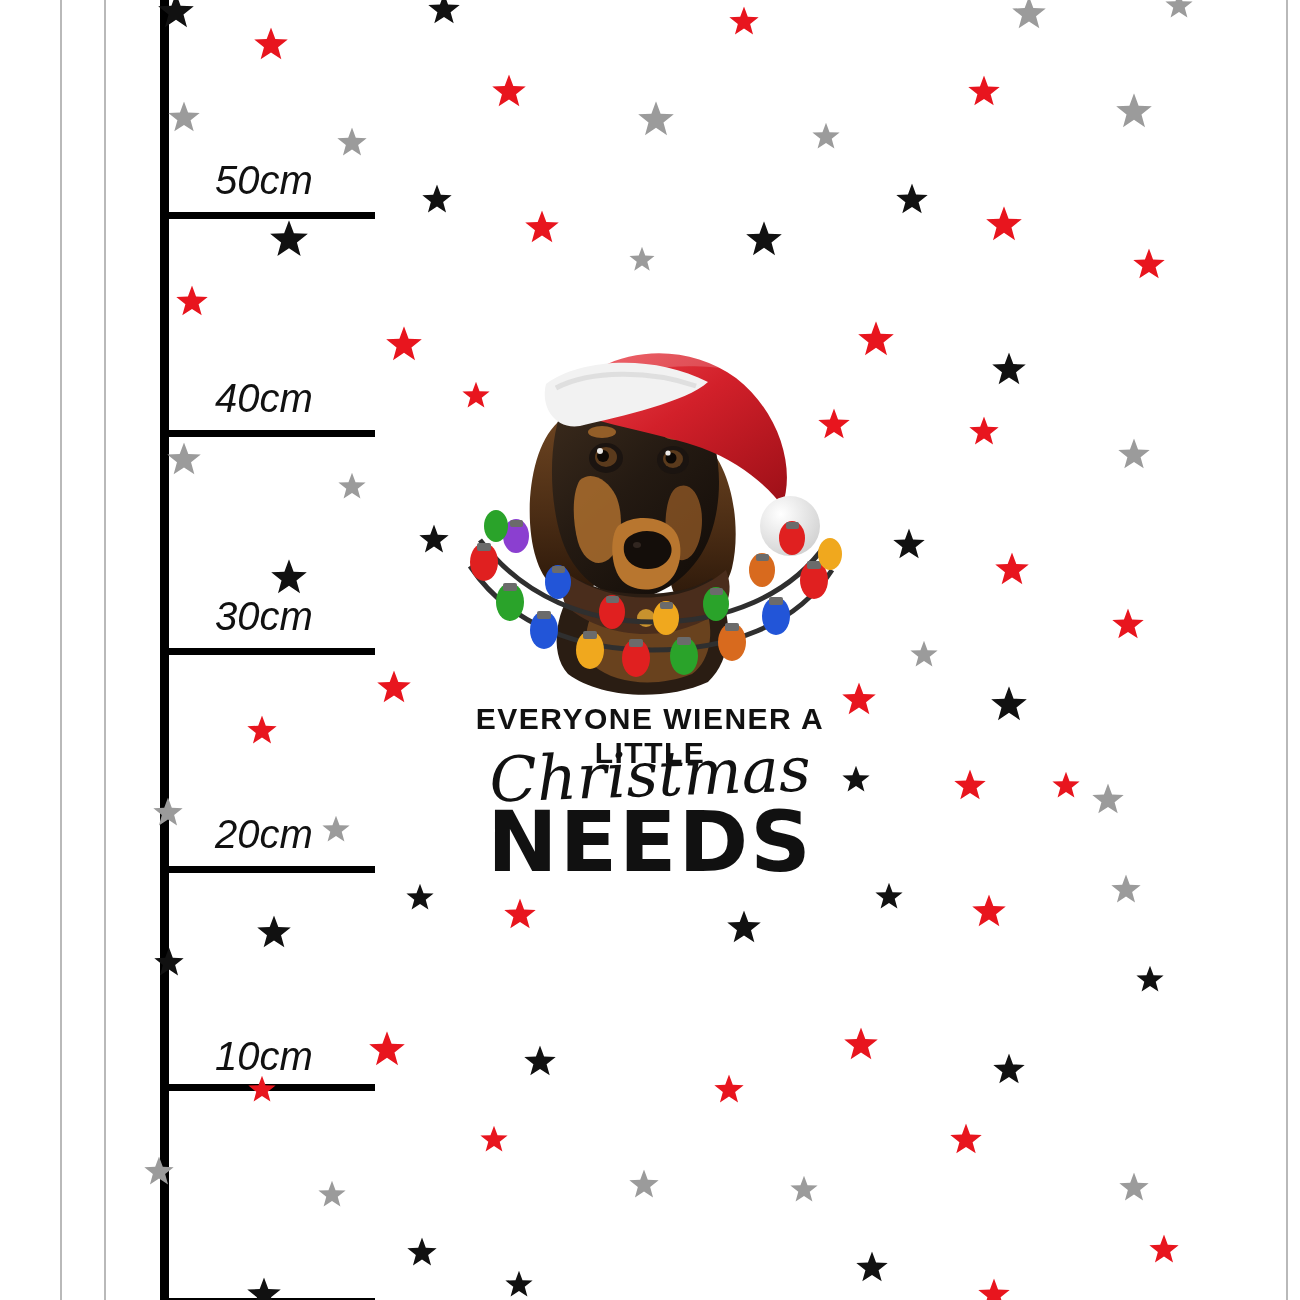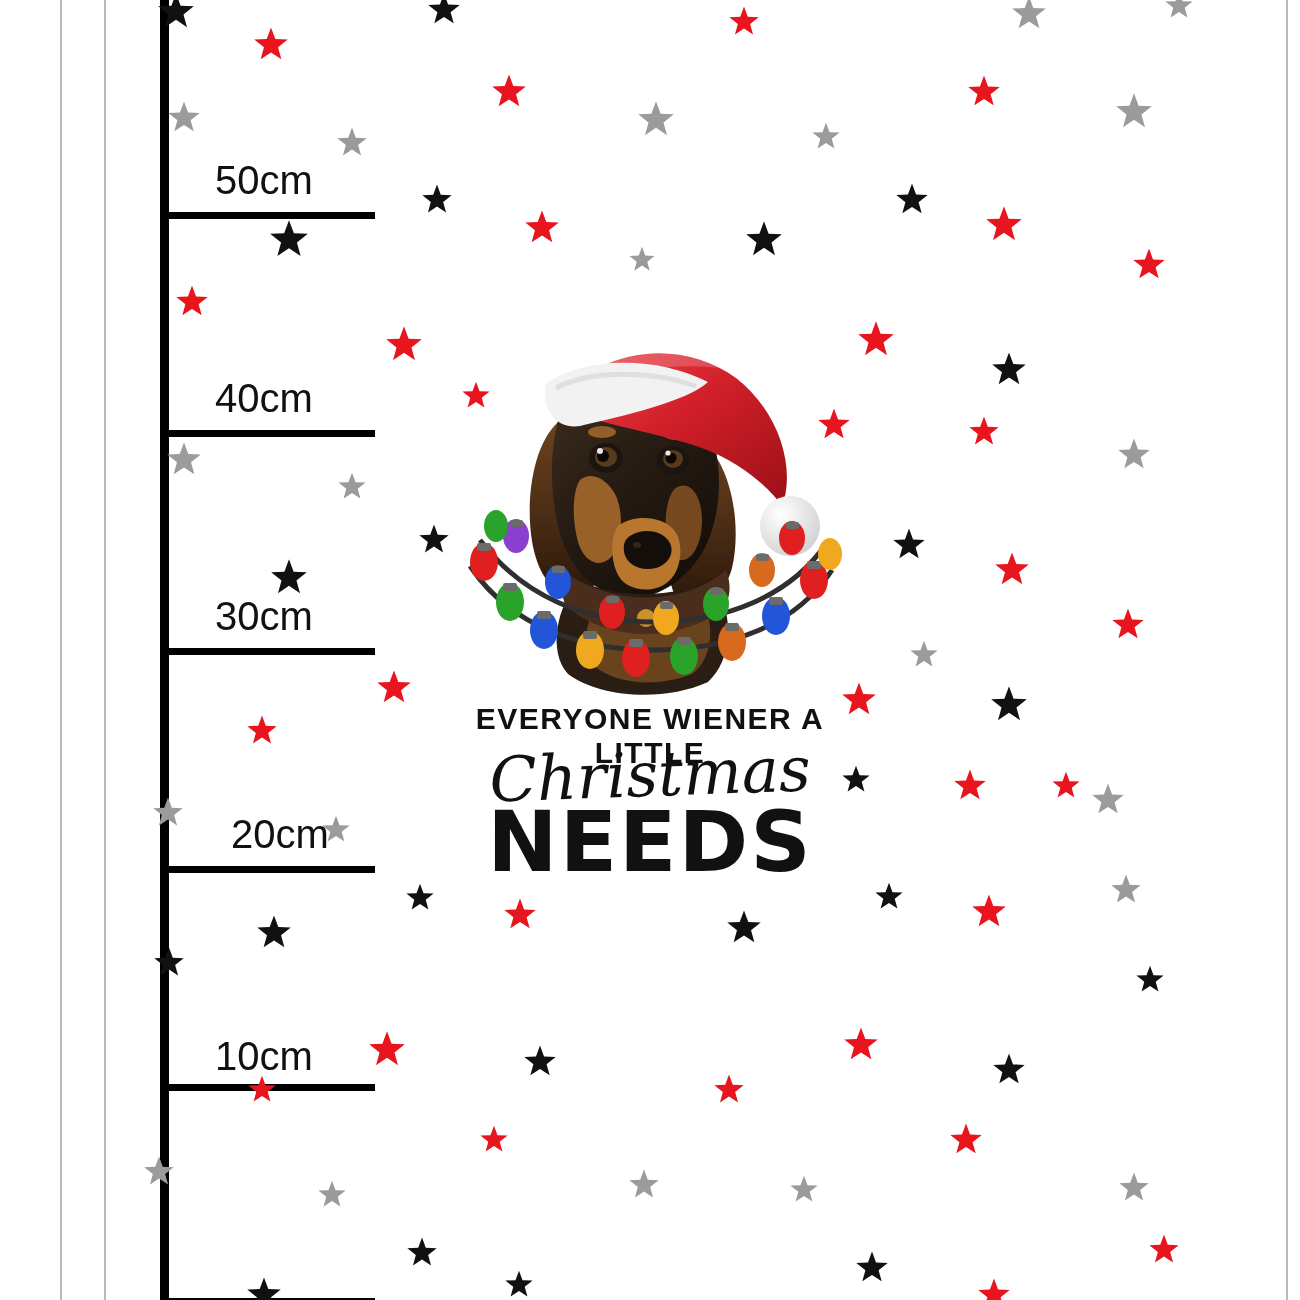--- a/index.html
+++ b/index.html
@@ -65,20 +65,21 @@
   }
   .tick-label {
     position: absolute;
     left: 55px;
     font-size: 40px;
     line-height: 40px;
     color: #111111;
     font-family: "Liberation Sans", sans-serif;
     letter-spacing: 0px;
     white-space: nowrap;
+    font-style: italic;
   }
 
   
   #stars {
     position: absolute;
     left: 104px;
     top: 0;
     width: 1184px;
     height: 1300px;
     pointer-events: none;
@@ -143,21 +144,21 @@
   <div id="ruler">
     <div class="ruler-spine"></div>
     <div id="ruler-ticks">
         <div class="tick" style="top: 212px;"></div>
         <div class="tick-label" style="top: 160px;">50cm</div>
         <div class="tick" style="top: 430px;"></div>
         <div class="tick-label" style="top: 378px;">40cm</div>
         <div class="tick" style="top: 648px;"></div>
         <div class="tick-label" style="top: 596px;">30cm</div>
         <div class="tick" style="top: 866px;"></div>
-        <div class="tick-label" style="top: 814px; margin-left: 16px;">20cm</div>
+        <div class="tick-label" style="top: 814px;">20cm</div>
         <div class="tick" style="top: 1084px;"></div>
         <div class="tick-label" style="top: 1036px;">10cm</div>
         <div class="tick" style="top: 1298px;"></div>
       </div>
   </div>
 
   <div id="stars">
       <div class="star" style="left: 72px; top: 12px; width: 37.4px; height: 37.4px;"><svg width="37.400000000000006" height="37.400000000000006" viewBox="0 0 100 100">
           <polygon points="50.0,0.0 62.3,33.0 97.6,34.5 70.0,56.5 79.4,90.5 50.0,71.0 20.6,90.5 30.0,56.5 2.4,34.5 37.7,33.0" fill="#111111"></polygon>
         </svg></div>

